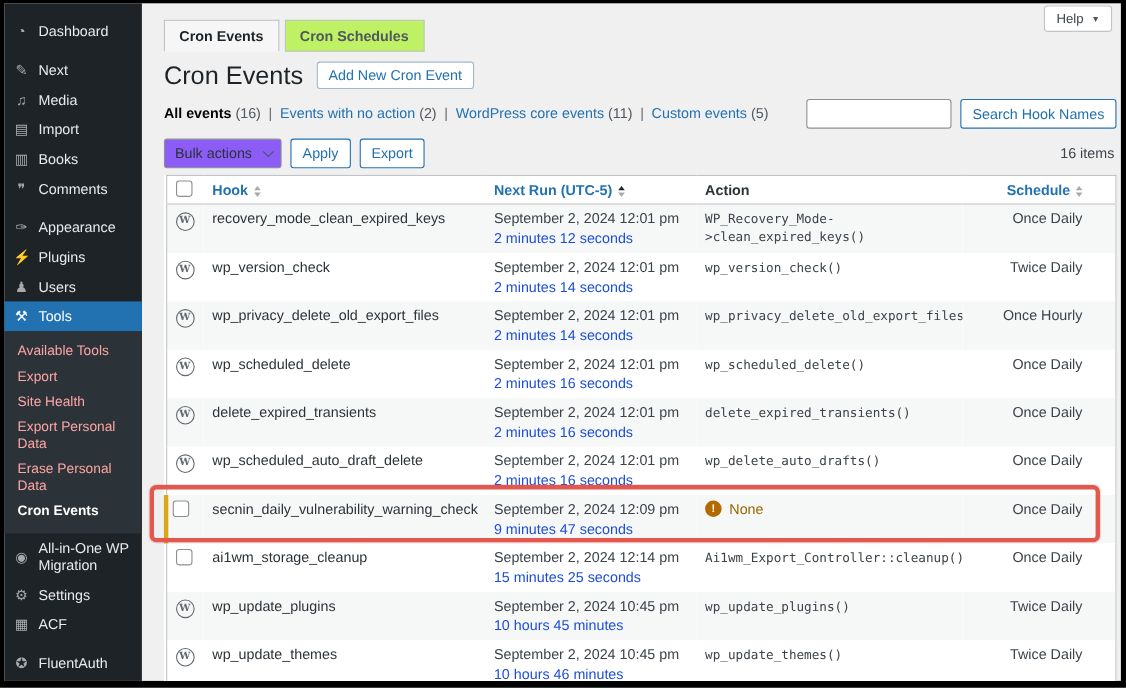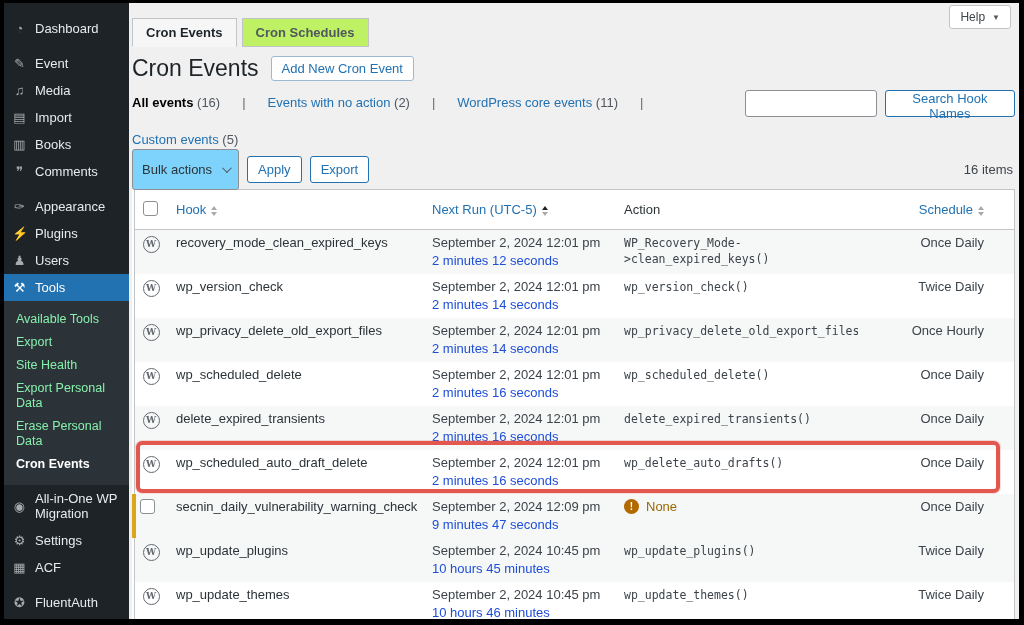--- a/index.html
+++ b/index.html
@@ -14,64 +14,64 @@
              display:flex; flex-direction:column; padding-top:12px; position:relative; z-index:2; }
   .menu { list-style:none; }
   .menu li { display:flex; align-items:center; gap:8px; padding:6px 8px; cursor:pointer; color:#e9eaec; line-height:15px; }
   .menu li .mi { width:15px; min-width:15px; text-align:center; color:#a7aaad; font-size:13px; }
   .menu li.gap-top { margin-top:8px; }
   .menu li.active { background:#2271b1; color:#fff; position:relative; }
   .menu li.active .mi { color:#fff; }
   .menu li.active::after { content:""; position:absolute; right:-8px; top:50%; transform:translateY(-50%);
                            border:8px solid transparent; border-left-color:#2271b1; }
   .submenu { list-style:none; background:#2c3338; padding:7px 0 9px; }
-  .submenu li { padding:4px 12px; color:#86efac; font-size:12.5px; cursor:pointer; line-height:15px; }
+  .submenu li { padding:4px 12px; color:#fca5a5; font-size:12.5px; cursor:pointer; line-height:15px; }
   .submenu li.current { color:#fff; font-weight:700; }
 
   
-  .content { flex:1; position:relative; padding:0 4px 0 3px; overflow:hidden; }
+  .content { flex:1; position:relative; padding:0 4px 0 20px; overflow:hidden; }
 
   .help-btn { position:absolute; top:2px; right:8px; background:#fff; border:1px solid #c3c4c7; border-radius:3px;
               font-size:12px; color:#3c434a; padding:4px 10px; display:flex; align-items:center; gap:7px; cursor:pointer; }
   .help-btn .chev { font-size:8px; color:#50575e; }
 
   .nav-tabs { margin-top:15px; display:flex; }
   .nav-tab { border:1px solid #c3c4c7; background:#bef264; color:#50575e; font-weight:700; font-size:13px;
              padding:6px 13px; margin-right:5px; cursor:pointer; }
   .nav-tab.active { background:#f6f6f7; border-bottom-color:#f6f6f7; color:#1d2327; }
 
   .title-row { display:flex; align-items:center; gap:12px; margin-top:7px; height:28px; }
   .page-title { font-size:23px; font-weight:400; color:#1d2327; }
   .add-btn { font-size:13px; color:#2271b1; background:#fff; border:1px solid #9db9d1; border-radius:3px;
              padding:4px 10px; cursor:pointer; }
 
   .filters-row { display:flex; justify-content:space-between; align-items:flex-start; margin-top:8px; }
-  .filters { font-size:13px; display:flex; align-items:center; flex-wrap:wrap; gap:22px; padding-top:5px; }
+  .filters { font-size:13px; display:flex; align-items:center; flex-wrap:wrap; gap:7px; padding-top:5px; }
   .filters .flabel { color:#2271b1; cursor:pointer; }
   .filters .fcount { color:#50575e; }
   .filters .sep { color:#646970; }
   .filters .active-filter .flabel { color:#000; font-weight:700; }
   .search { display:flex; gap:8px; }
   .search input { width:132px; height:27px; border:1px solid #8c8f94; border-radius:3px; background:#fff;
                   padding:0 7px; font-size:13px; font-family:"Liberation Sans",sans-serif; }
   .btn-outline { height:27px; font-size:13px; color:#2271b1; border:1px solid #2271b1; background:#fff;
                  border-radius:3px; padding:0 10px; cursor:pointer; font-family:"Liberation Sans",sans-serif; }
 
   .toolbar-row { display:flex; align-items:center; margin-top:9px; height:27px; }
-  .bulk-select { height:41px; border:1px solid #8c8f94; border-radius:3px; background:#7dd3fc; font-size:13px;
+  .bulk-select { height:27px; border:1px solid #8c8f94; border-radius:3px; background:#8b5cf6; font-size:13px;
                  color:#2c3338; padding:0 9px; display:flex; align-items:center; gap:10px; cursor:pointer; }
   .bulk-select .chevron { width:7px; height:7px; border-right:1.6px solid #50575e; border-bottom:1.6px solid #50575e;
                           transform:rotate(45deg) translateY(-2px); }
   .toolbar-row .btn-outline { margin-left:8px; }
   .items-count { margin-left:auto; font-size:13px; color:#3c434a; padding-right:2px; }
 
   
   table { margin-top:6px; width:100%; border-collapse:collapse; background:#fff; border:1px solid #c3c4c7;
           font-size:13px; color:#2c3338; table-layout:fixed; }
-  thead th { height:40px; text-align:left; font-weight:400; border-bottom:1px solid #c3c4c7; padding:2px 8px;
+  thead th { height:26px; text-align:left; font-weight:700; border-bottom:1px solid #c3c4c7; padding:2px 8px;
              vertical-align:middle; white-space:nowrap; }
   th.sortable { color:#2271b1; cursor:pointer; }
   th.col-sched, td.col-sched { text-align:right; padding-right:30px; }
   tbody td { padding:5px 8px; vertical-align:top; height:44px; overflow:hidden; }
   tbody tr.alt { background:#f6f7f7; }
   tbody tr.flagged td:first-child { border-left:4px solid #dba617; padding-left:4px; }
   .hook-name { color:#2c3338; line-height:16px; }
   .nr-date { color:#3c434a; line-height:16px; }
   .nr-rel { color:#1d4ed8; line-height:16px; margin-top:2px; }
   .action-code { font-family:"DejaVu Sans Mono", monospace; font-size:11.5px; color:#3c434a; line-height:16px; }
@@ -105,21 +105,21 @@
   <div class="app">
 
     <aside class="sidebar">
       <ul class="menu" id="menu-main">
           <li>
             <span class="mi">◔</span>
             <span>Dashboard</span>
           </li>
           <li class="gap-top">
             <span class="mi">✎</span>
-            <span>Event</span>
+            <span>Next</span>
           </li>
           <li>
             <span class="mi">♫</span>
             <span>Media</span>
           </li>
           <li>
             <span class="mi">▤</span>
             <span>Import</span>
           </li>
           <li>
@@ -321,20 +321,30 @@
                 <div class="nr-rel">9 minutes 47 seconds</div>
               </td>
               <td>
                 <div class="warn-wrap">
                   <span class="warn-icon">!</span>
                   <span class="none-text">None</span>
                 </div>
               </td>
               <td class="col-sched"><span class="sched-text">Once Daily</span></td>
             </tr>
+            <tr>
+              <td><span class="cb"></span></td>
+              <td><span class="hook-name">ai1wm_storage_cleanup</span></td>
+              <td>
+                <div class="nr-date">September 2, 2024 12:14 pm</div>
+                <div class="nr-rel">15 minutes 25 seconds</div>
+              </td>
+              <td><span class="action-code">Ai1wm_Export_Controller::cleanup()</span></td>
+              <td class="col-sched"><span class="sched-text">Once Daily</span></td>
+            </tr>
             <tr class="alt ">
               <td><span class="wp-badge">W</span></td>
               <td><span class="hook-name">wp_update_plugins</span></td>
               <td>
                 <div class="nr-date">September 2, 2024 10:45 pm</div>
                 <div class="nr-rel">10 hours 45 minutes</div>
               </td>
               <td><span class="action-code">wp_update_plugins()</span></td>
               <td class="col-sched"><span class="sched-text">Twice Daily</span></td>
             </tr>

